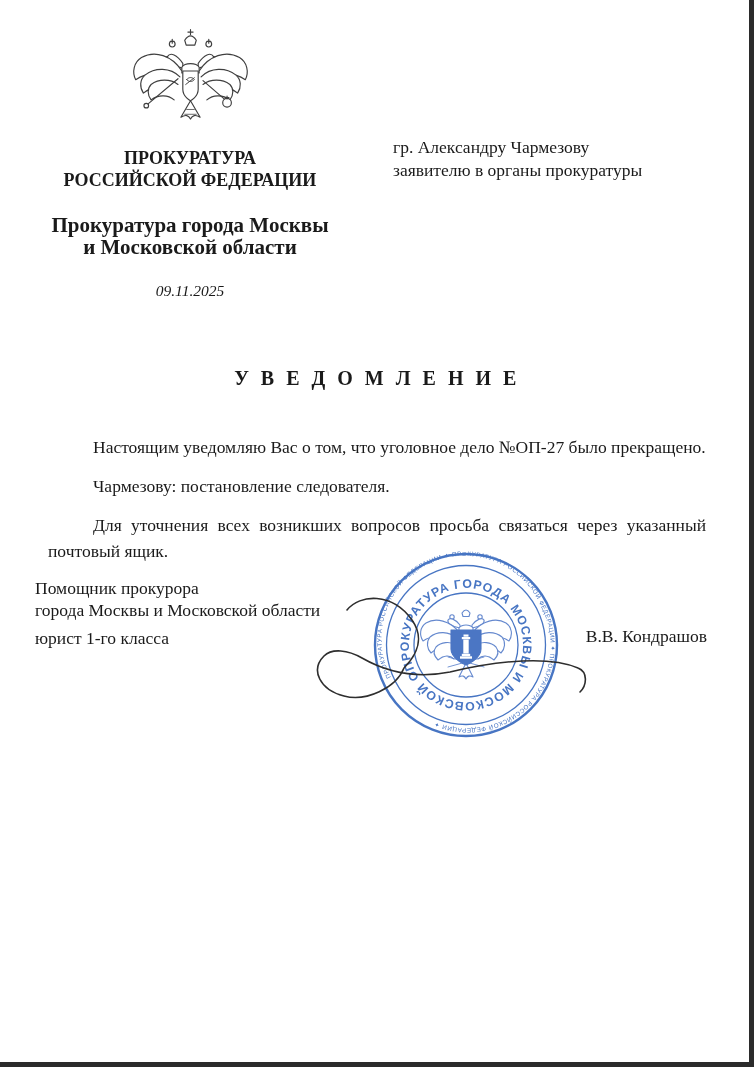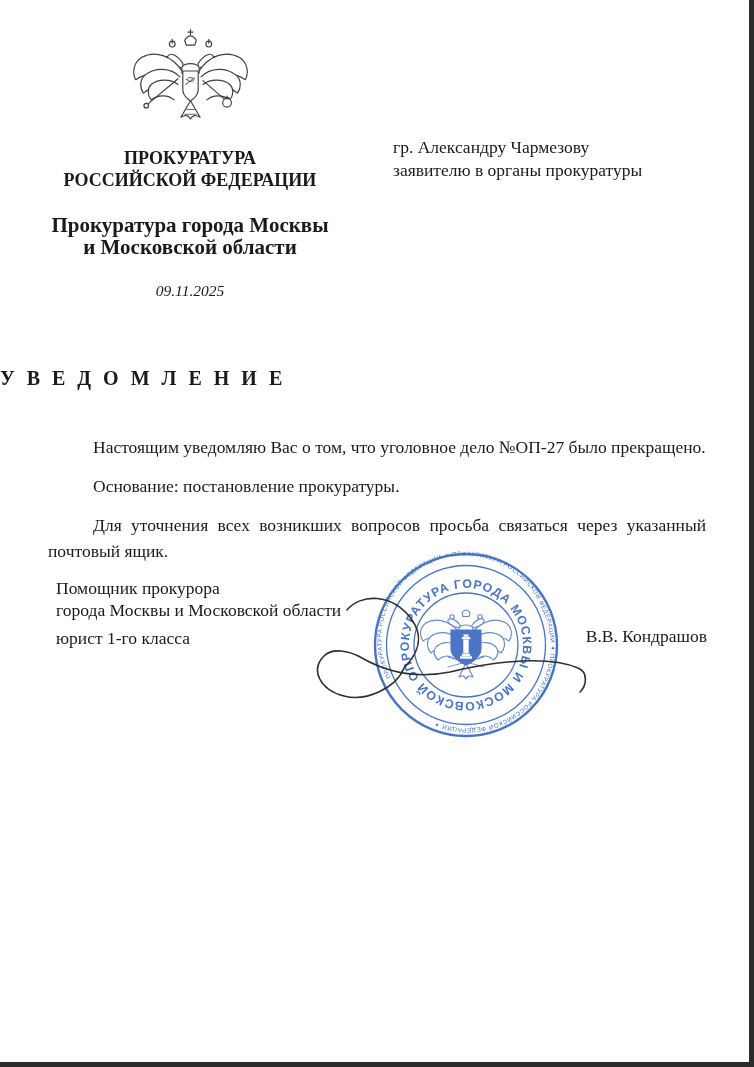--- a/index.html
+++ b/index.html
@@ -18,30 +18,30 @@
   .emblem{display:block;margin:0 auto;}
   .org-name{font-weight:bold;font-size:18px;line-height:22px;margin-top:7px;}
   .dept-name{font-weight:bold;font-size:21px;line-height:22px;margin-top:23px;}
   .addr{font-size:15px;line-height:20px;margin-top:24px;}
   .date{font-style:italic;font-size:15.5px;margin-top:10px;}
 
   .addressee{position:absolute;left:393px;top:136px;font-size:17.5px;line-height:23px;}
 
   .doc-title{
     position:absolute;left:0;right:0;top:367px;
-    font-weight:bold;font-size:20px;letter-spacing:3.5px;
+    text-align:center;font-weight:bold;font-size:20px;letter-spacing:3.5px;
   }
 
   .body-text{
     position:absolute;left:35px;top:421px;width:684px;
     font-size:17.5px;line-height:26px;text-align:justify;
   }
   .body-text p{margin:13px;text-indent:45px;}
 
-  .sign-block{position:absolute;left:35px;top:577px;font-size:17.5px;line-height:22px;margin-left:21px;}
+  .sign-block{position:absolute;left:35px;top:577px;font-size:17.5px;line-height:22px;}
   .sign-rank{margin-top:6px;}
   .sign-name{position:absolute;top:626px;right:47px;font-size:17.5px;margin-left:28px;}
 
   .stamp{position:absolute;left:372px;top:551px;z-index:2;}
   .stamp text{font-family:"Liberation Sans","DejaVu Sans",sans-serif;}
   .autograph{position:absolute;left:298px;top:590px;z-index:3;}
 </style>
 </head>
 <body>
 
@@ -103,21 +103,21 @@
 
   <div class="addressee">
     <div>гр. Александру Чармезову</div>
     <div>заявителю в органы прокуратуры</div>
   </div>
 
   <div class="doc-title">У В Е Д О М Л Е Н И Е</div>
 
   <div class="body-text">
     <p>Настоящим уведомляю Вас о том, что уголовное дело №ОП-27 было прекращено.</p>
-    <p>Основание: постановление прокуратуры.</p>
+    <p>Чармезову: постановление следователя.</p>
     <p>Для уточнения всех возникших вопросов просьба связаться через указанный почтовый ящик.</p>
   </div>
 
   <div class="sign-block">
     <div>Помощник прокурора</div>
     <div>города Москвы и Московской области</div>
     <div class="sign-rank">юрист 1-го класса</div>
   </div>
   <div class="sign-name">В.В. Кондрашов</div>
 

